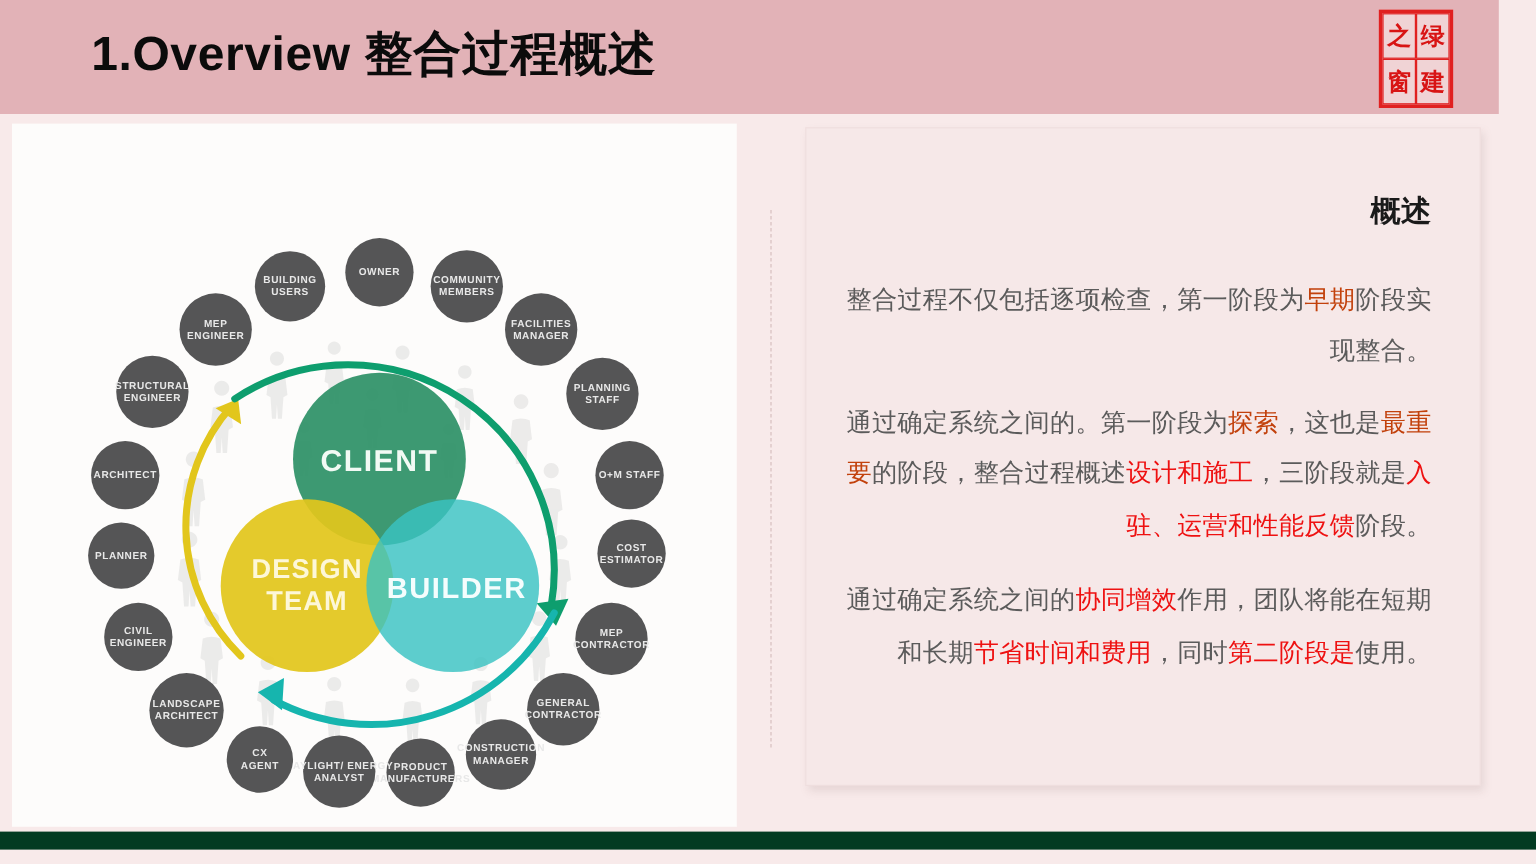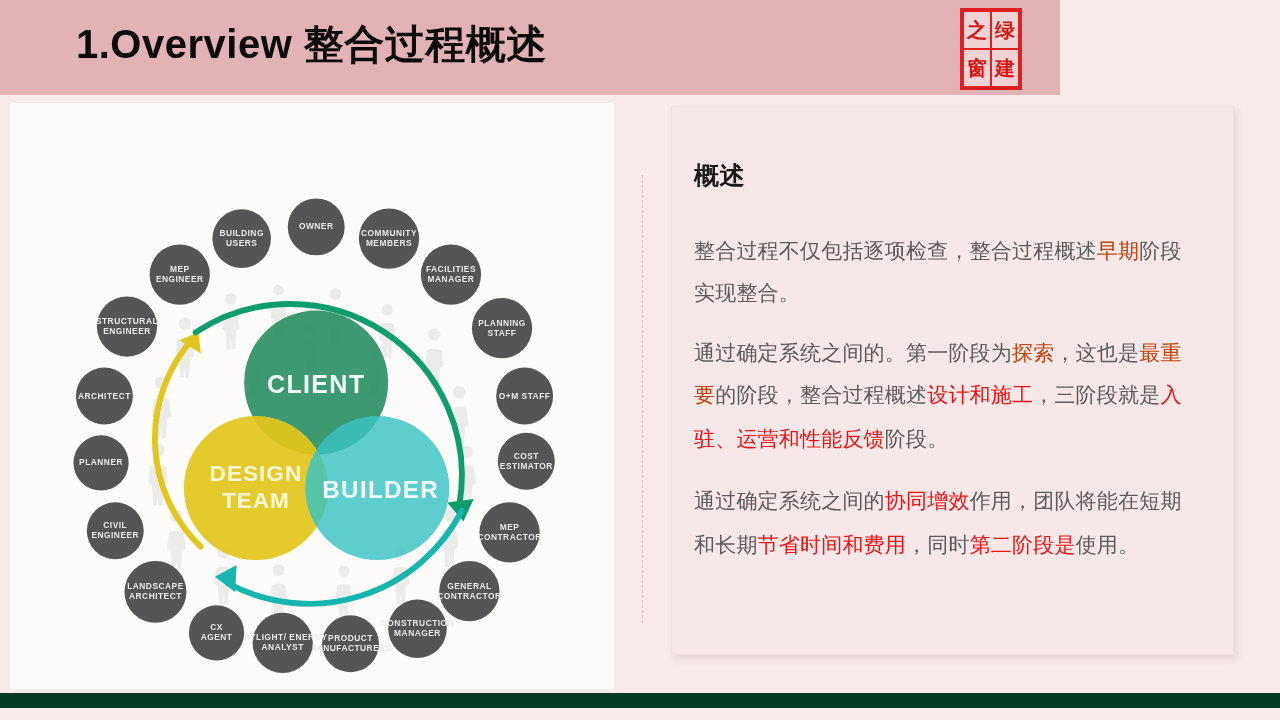--- a/index.html
+++ b/index.html
@@ -13,21 +13,21 @@
     overflow: hidden;
     background: #f8eaea;
     font-family: "Liberation Sans", "DejaVu Sans", sans-serif;
     position: relative;
   }
 
   
   .header {
     position: absolute;
     left: 0; top: 0;
-    width: 1060px;
+    width: 1249px;
     height: 95px;
     background: #e2b2b7;
   }
   .header-title {
     position: absolute;
     left: 76px;
     top: 17px;
     font-size: 40px;
     font-weight: bold;
     color: #0b0b0b;
@@ -89,20 +89,21 @@
     position: absolute;
     left: 671px;
     top: 106px;
     width: 563px;
     height: 549px;
     background: #f6e8e8;
     border: 1px solid #efdede;
     box-sizing: border-box;
     box-shadow: 3px 4px 7px rgba(150,120,120,0.18);
     padding: 52px 40px 0 22px;
+    text-align: right;
   }
   .panel-heading {
     font-size: 25px;
     font-weight: bold;
     color: #1a1a1a;
     margin: 0 0 38px 0;
     letter-spacing: 0.5px;
   }
   .para {
     font-size: 21px;
@@ -476,18 +477,18 @@
         <text x="144" y="202" text-anchor="middle" font-family="Liberation Sans, sans-serif" font-size="10" font-weight="bold" letter-spacing="0.6" fill="#e8e8e8">MEP</text>
         <text x="144" y="214" text-anchor="middle" font-family="Liberation Sans, sans-serif" font-size="10" font-weight="bold" letter-spacing="0.6" fill="#e8e8e8">ENGINEER</text>
       </g>
   </svg>
 </div>
 
 <div class="divider"></div>
 
 <div class="text-panel">
   <div class="panel-heading">概述</div>
-  <p class="para" id="para-0"><span>整合过程不仅包括逐项检查，整合过程概述</span><span class="hl-bold">早期</span><span>阶段实现整合。</span></p>
+  <p class="para" id="para-0"><span>整合过程不仅包括逐项检查，第一阶段为</span><span class="hl-bold">早期</span><span>阶段实现整合。</span></p>
   <p class="para" id="para-1"><span>通过确定系统之间的。第一阶段为</span><span class="hl-bold">探索</span><span>，这也是</span><span class="hl-bold">最重要</span><span>的阶段，整合过程概述</span><span class="hl">设计和施工</span><span>，三阶段就是</span><span class="hl">入驻、运营和性能反馈</span><span>阶段。</span></p>
   <p class="para" id="para-2"><span>通过确定系统之间的</span><span class="hl">协同增效</span><span>作用，团队将能在短期和长期</span><span class="hl">节省时间和费用</span><span>，同时</span><span class="hl">第二阶段是</span><span>使用。</span></p>
 </div>
 
 <div class="bottom-bar"></div>
 
 </body></html>

